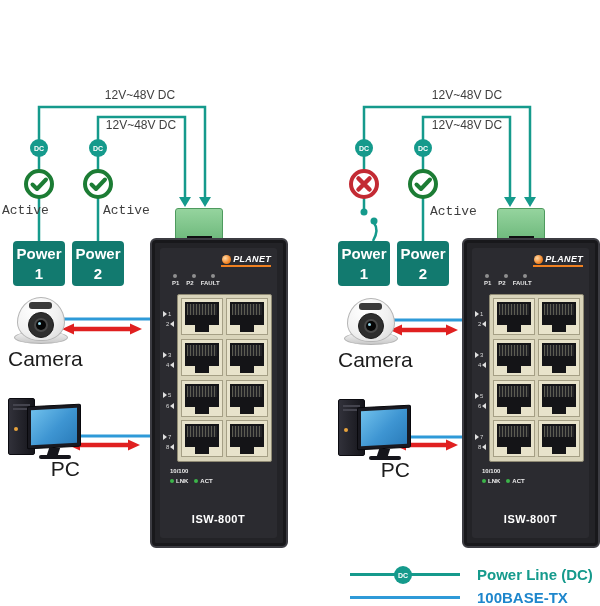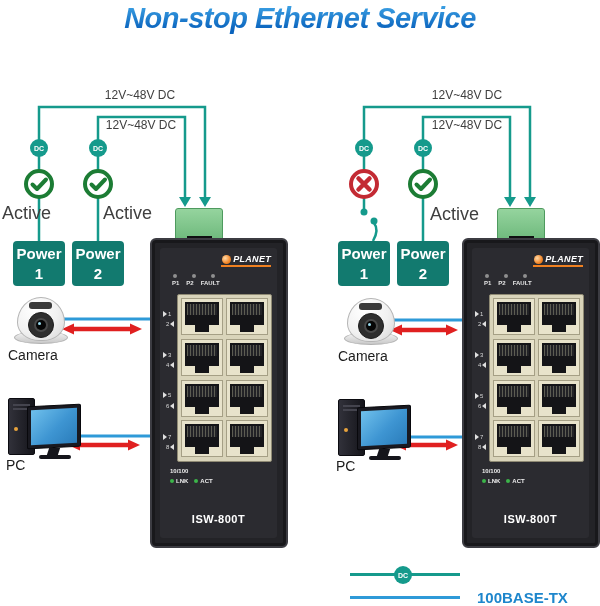--- a/index.html
+++ b/index.html
@@ -27,36 +27,36 @@
   svg.wires{position:absolute;left:0;top:0;z-index:1;pointer-events:none;}
   .pw{stroke:var(--teal);stroke-width:2.5;fill:none;}
   .pwh{fill:var(--teal);}
   .pwd{fill:var(--teal);}
   .utp{stroke:var(--blue-line);stroke-width:3;}
   .red{stroke:var(--red);stroke-width:4.5;}
   .redh{fill:var(--red);}
 
   
   .volt{position:absolute;width:110px;text-align:center;font-size:12px;color:var(--gray-text);z-index:3;}
-  .active{position:absolute;font-size:18px;color:var(--gray-text);z-index:3;}
+  .active{position:absolute;font-size:13px;color:var(--gray-text);z-index:3;font-family:Liberation Mono, monospace;}
   .dc-badge{position:absolute;width:18px;height:18px;border-radius:50%;background:var(--teal);
     color:#fff;font-size:7px;font-weight:bold;display:flex;align-items:center;justify-content:center;z-index:3;}
   .status{position:absolute;width:32px;height:32px;z-index:3;}
   .status svg{display:block;}
 
   
   .pwr-box{position:absolute;width:52px;height:45px;background:var(--teal-box);border-radius:4px;
     color:#fff;font-weight:bold;font-size:15px;line-height:1.3;text-align:center;padding-top:3px;z-index:3;}
 
   
   .legend-line{position:absolute;width:110px;height:3px;z-index:2;}
   .legend-label{position:absolute;font-size:15px;font-weight:bold;z-index:3;}
 
   
-  .dev-label{position:absolute;font-size:14px;color:#1c1c1c;text-align:left;z-index:3;}
+  .dev-label{position:absolute;font-size:21px;color:#1c1c1c;text-align:right;z-index:3;}
   .camera{position:absolute;width:54px;height:52px;z-index:3;}
   .cam-ring{position:absolute;left:0;bottom:4px;width:54px;height:13px;border-radius:50%;
     background:linear-gradient(#f4f4f4,#c9c9c9);border:1px solid #b2b2b2;}
   .cam-dome{position:absolute;left:3px;top:1px;width:48px;height:44px;
     background:radial-gradient(circle at 35% 28%,#ffffff 0%,#f1f1f1 55%,#d6d6d6 100%);
     border:1px solid #b5b5b5;border-radius:50% 50% 46% 46%/58% 58% 42% 42%;}
   .cam-chip{position:absolute;left:15px;top:6px;width:23px;height:7px;background:#3a3a3a;border-radius:3px;}
   .cam-face{position:absolute;left:14px;top:16px;width:26px;height:26px;border-radius:50%;
     background:#2e2e2e;border:1px solid #1d1d1d;}
   .cam-lens{position:absolute;left:7px;top:7px;width:10px;height:10px;border-radius:50%;
@@ -111,21 +111,20 @@
   .lnk .sp{margin-right:6px;}
   .model{position:absolute;left:0;right:0;bottom:13px;text-align:center;color:#fff;font-weight:bold;
     font-size:11px;letter-spacing:.5px;}
 </style>
 </head>
 <body>
 
 <div class="stage">
 
   <div class="title">
-    <div class="title-line">Non-stop Ethernet Service</div>
   </div>
 
   <svg class="wires" width="600" height="606">
 
     <path class="pw" d="M39 244 V107 H205 V197"></path>
     <path class="pw" d="M98 244 V117 H185 V197"></path>
     <polygon class="pwh" points="199,197 211,197 205,207"></polygon>
     <polygon class="pwh" points="179,197 191,197 185,207"></polygon>
 
     <path class="pw" d="M364 210 V107 H530 V197"></path>
@@ -445,16 +444,17 @@
           <div>10/100</div>
           <div><span class="gdot"></span><span class="sp">LNK</span><span class="gdot"></span><span>ACT</span></div>
         </div>
         <div class="model">ISW-800T</div>
       </div>
     </div>
   </div>
 
   <div class="legend-line" style="left:350px;top:573px;background:var(--teal)"></div>
   <div class="dc-badge" style="left:394px;top:566px">DC</div>
+  <div class="legend-label" style="left:477px;top:566px;color:var(--teal)">Power Line (DC)</div>
   <div class="legend-line" style="left:350px;top:596px;background:var(--blue-line)"></div>
   <div class="legend-label" style="left:477px;top:589px;color:var(--blue-text)">100BASE-TX UTP</div>
 
 </div>
 
 </body></html>

